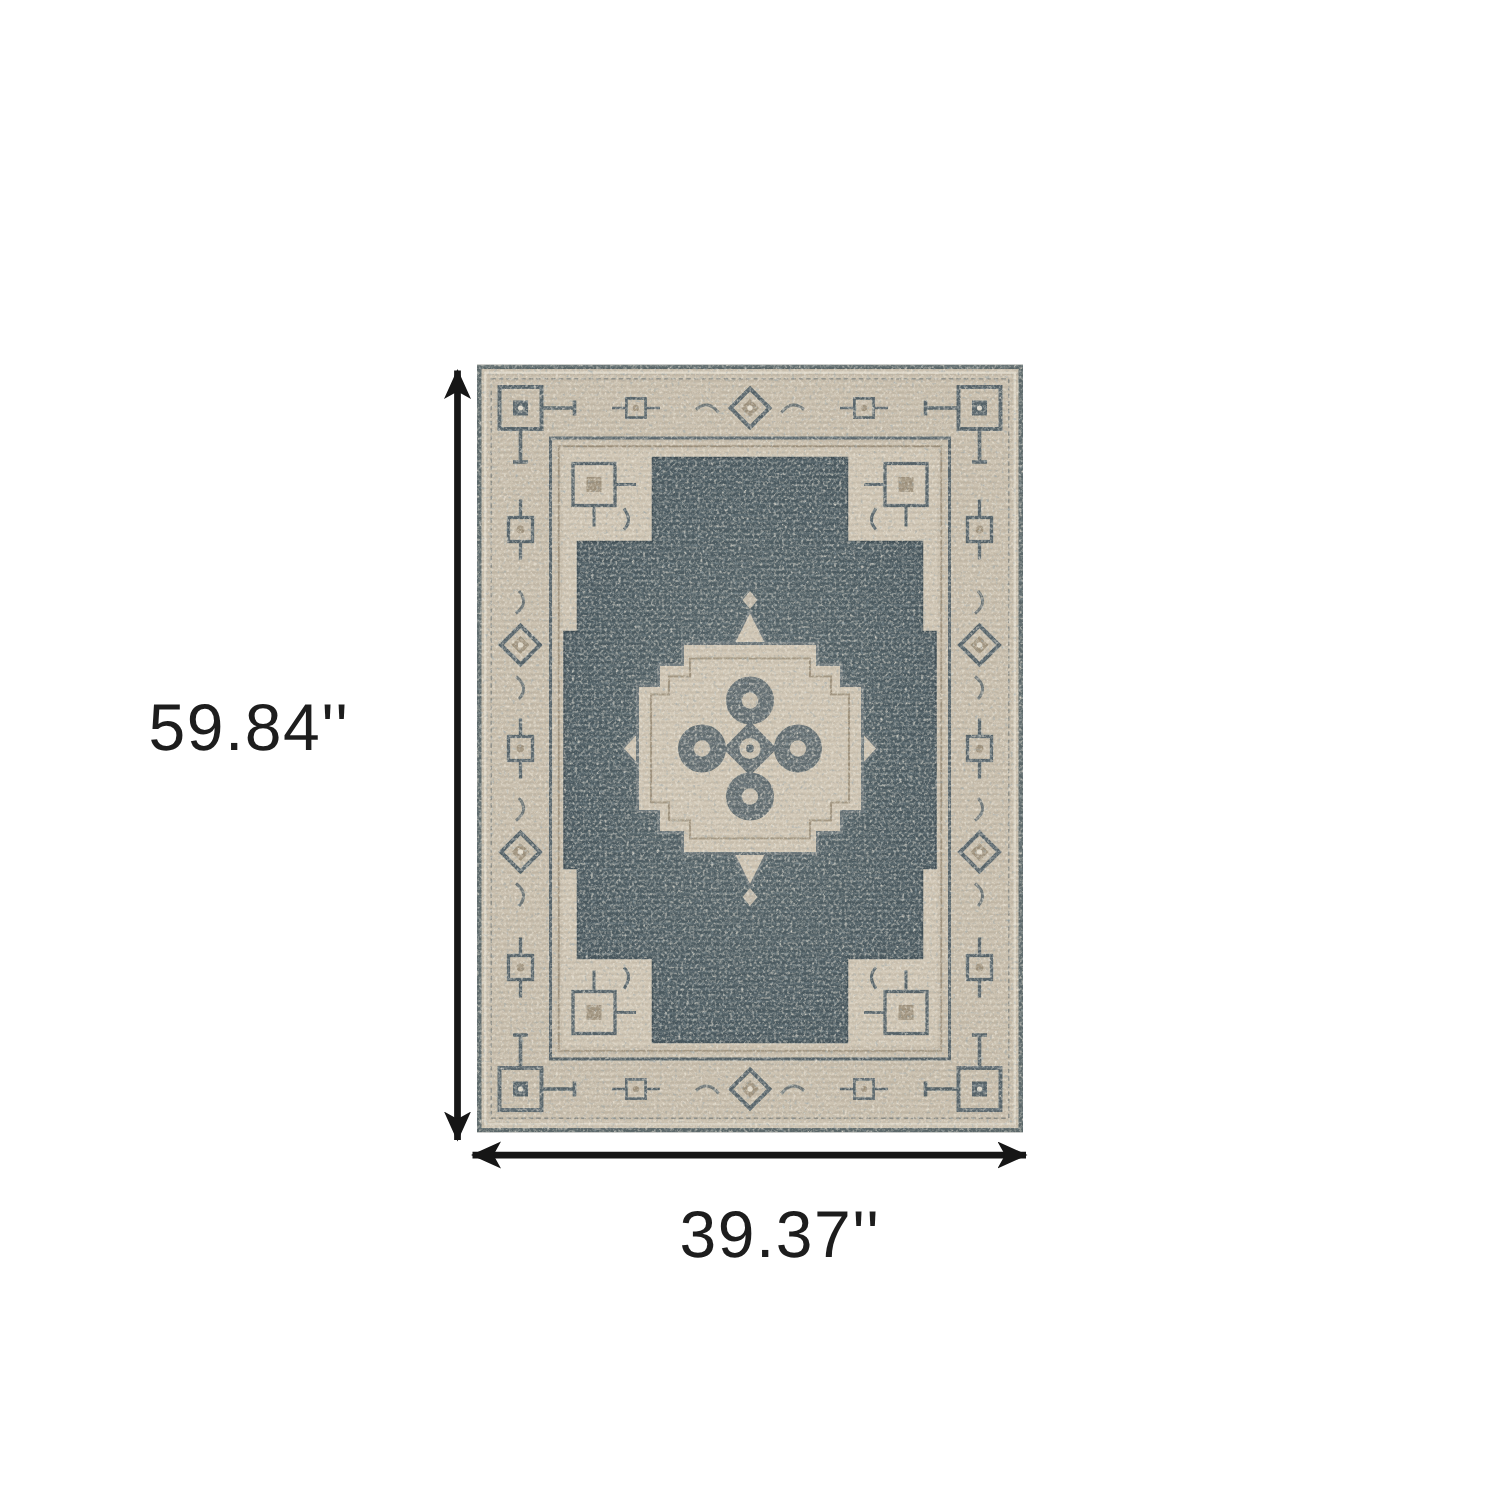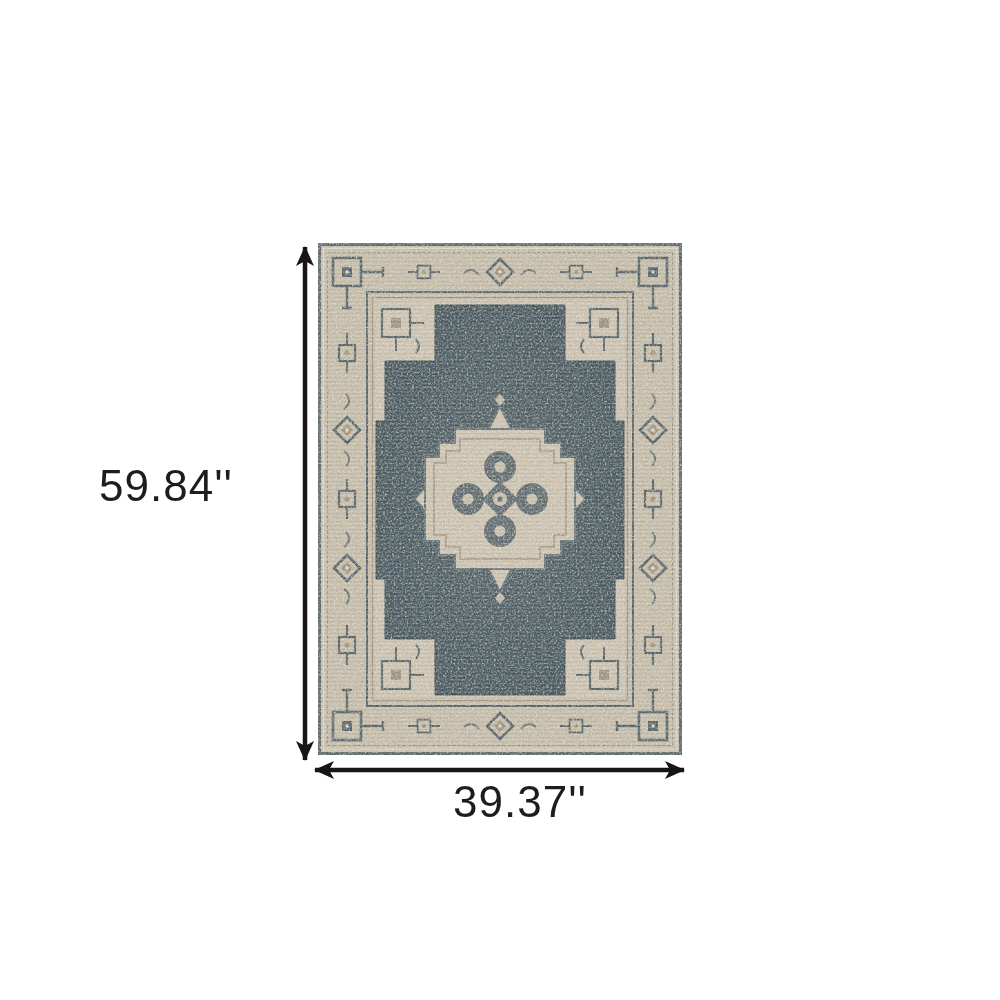--- a/index.html
+++ b/index.html
@@ -20,21 +20,21 @@
     position:relative;width:851px;height:1000px;background:var(--c-background);
     font-family:"Liberation Sans","DejaVu Sans",sans-serif;overflow:hidden;
   }
   .rug-wrap{position:absolute;left:318px;top:243px;width:364px;height:512px;}
   .dim-overlay{position:absolute;left:0;top:0;width:1000px;height:1000px;pointer-events:none;}
   .dim-label{
     position:absolute;color:var(--c-label-text);font-size:44px;letter-spacing:1px;
     text-align:center;line-height:1.1;white-space:nowrap;
   }
   .height-label{left:86px;top:462px;width:160px;}
-  .width-label{left:440px;top:778px;width:160px;}
+  .width-label{left:440px;top:800px;width:160px;}
 </style>
 </head>
 <body>
 
 <div class="stage">
 
   <div class="rug-wrap">
     <svg width="364" height="512" viewBox="0 0 364 512" xmlns="http://www.w3.org/2000/svg">
       <defs>
         <radialGradient id="fieldGrad" cx="50%" cy="50%" r="75%">

